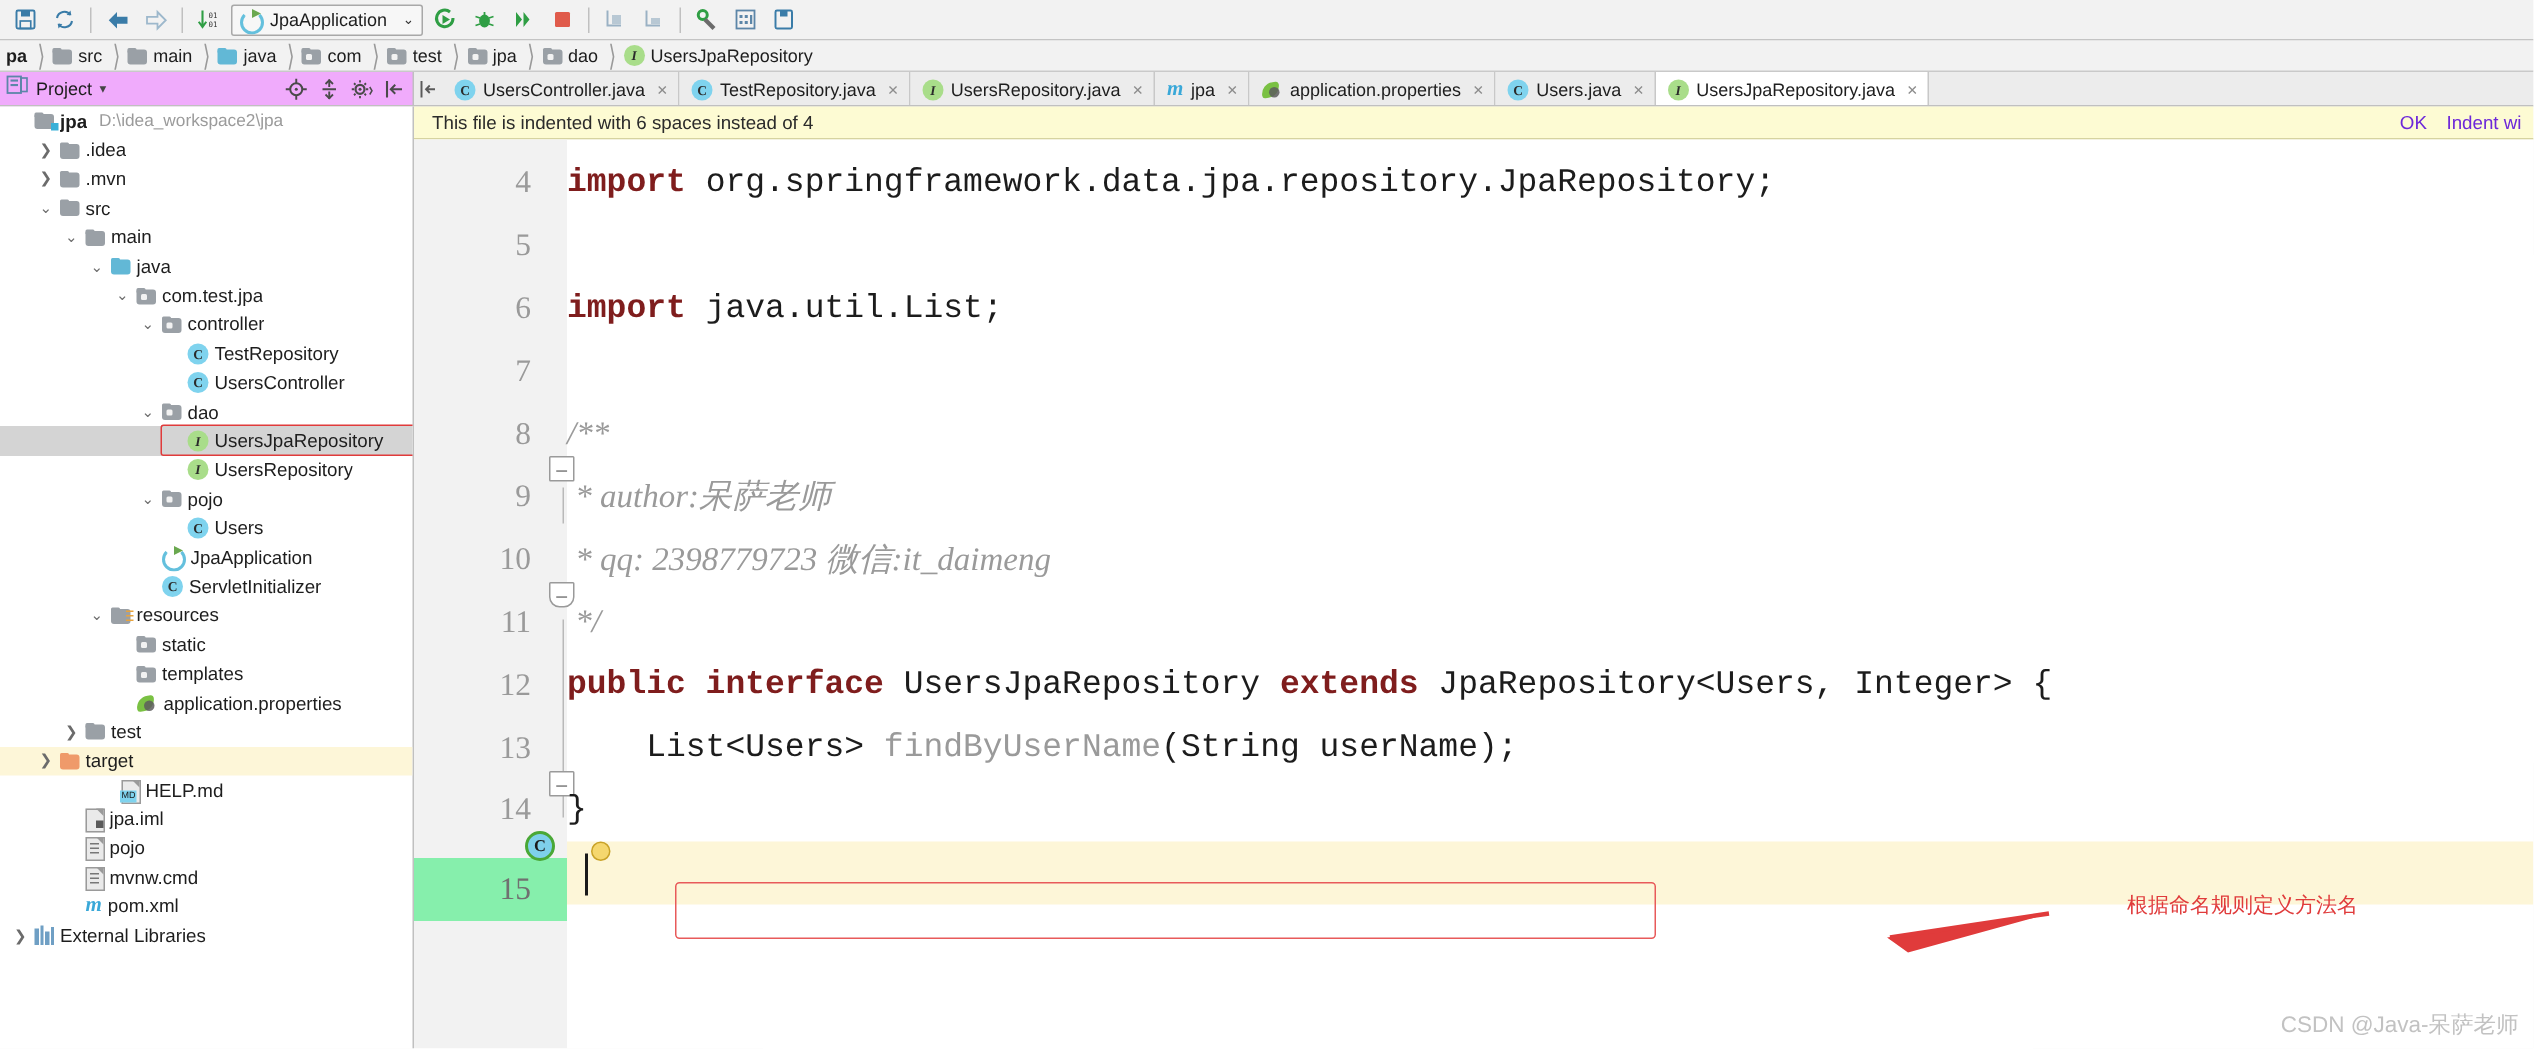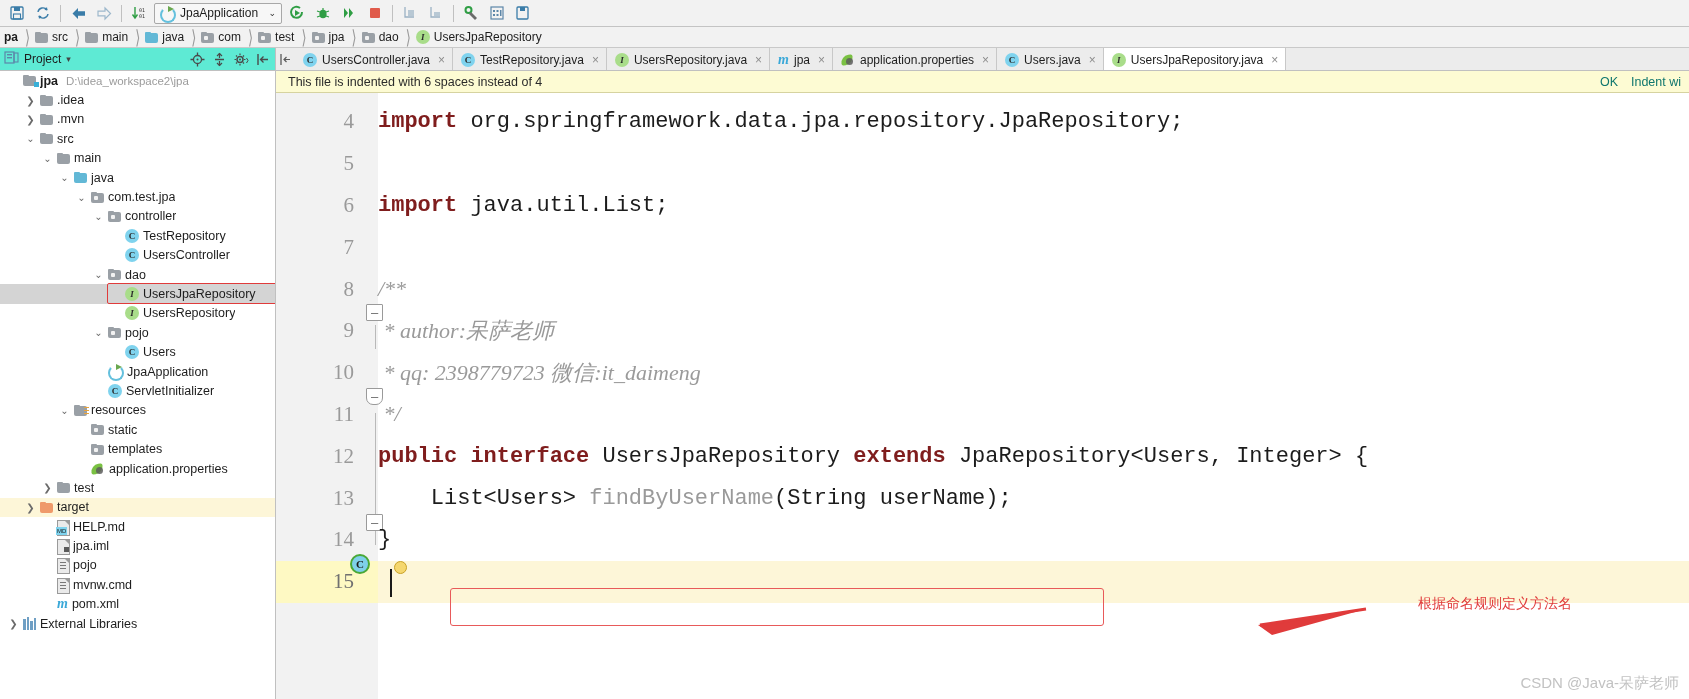--- a/index.html
+++ b/index.html
@@ -130,21 +130,21 @@
     display: flex; align-items: center; gap: 5px; padding: 0 7px 0 8px;
     font-size: 12px; color: #1d1d1d; border-right: 1px solid #c8c8c8;
     background: #ececec; white-space: nowrap; height: 23px;
   }
   .tab.active { background: #ffffff; }
   .tab .x { color: #8d8d8d; font-size: 12px; margin-left: 3px; }
 
   
   .proj-header {
     position: absolute; top: 48px; left: 0; width: 276px; height: 23px;
-    background: #5eead4; border-bottom: 1px solid #c0c0c0; border-right: 1px solid #c0c0c0;
+    background: #f0abfc; border-bottom: 1px solid #c0c0c0; border-right: 1px solid #c0c0c0;
     display: flex; align-items: center; padding-left: 4px; gap: 5px;
   }
   .proj-title { font-size: 12px; color: #1d1d1d; }
   .proj-tools { margin-left: auto; display: flex; align-items: center; gap: 2px; padding-right: 2px; }
   .ptool { width: 20px; height: 20px; display:flex; align-items:center; justify-content:center; color:#4a4a4a; }
 
   .tree {
     position: absolute; top: 71px; left: 0; width: 276px; height: 628px;
     background: #ffffff; border-right: 1px solid #c0c0c0; overflow: hidden;
   }
@@ -165,37 +165,37 @@
   }
 
   
   .notif {
     position: absolute; top: 71px; left: 276px; width: 1413px; height: 22px;
     background: #fdfbd3; border-bottom: 1px solid #d6d3a0;
     display: flex; align-items: center; padding: 0 8px 0 12px;
     font-size: 12.5px; color: #2b2b2b;
   }
   .notif .actions { margin-left: auto; display: flex; gap: 13px; }
-  .notif .actions a { color: #0f766e; text-decoration: none; font-size: 12.5px; }
+  .notif .actions a { color: #6d28d9; text-decoration: none; font-size: 12.5px; }
 
   
   .editor {
     position: absolute; top: 93px; left: 276px; width: 1413px; height: 606px;
     background: #ffffff; overflow: hidden;
   }
   .gutter {
     position: absolute; top: 0; left: 0; width: 102px; height: 606px; background: #f2f2f2;
   }
   .gutter-line {
     position: absolute; left: 0; width: 102px; height: 42px;
     font-family: "Liberation Serif", serif; font-size: 21px; color: #9a9a9a;
     display: flex; align-items: center; justify-content: flex-end;
     padding-right: 24px;
   }
-  .gutter-line.cur { background: #fef9c3; color: #707070; }
+  .gutter-line.cur { background: #86efac; color: #707070; margin-top: 11px; }
   .fold-marker {
     position: absolute; left: 90px; width: 21px; height: 21px;
   }
   .fold-minus {
     width: 17px; height: 17px; border: 1.2px solid #9a9a9a; background: #fff;
     display: flex; align-items: center; justify-content: center;
     font-size: 13px; color: #6a6a6a; line-height: 1; border-radius: 1px;
   }
   .fold-minus.tipped { border-radius: 1px 1px 7px 7px; }
   .fold-line { position:absolute; left: 98.5px; width: 1.2px; background: #b9b9b9; }
@@ -572,21 +572,21 @@
         <div class="trow" style="padding-left: 42px;">
           <span class="arrow">❯</span>
           <span class="ic-folder"></span>
           <span class="lbl">test</span>
         </div>
         <div class="trow hl" style="padding-left: 25px;">
           <span class="arrow">❯</span>
           <span class="ic-folder orange"></span>
           <span class="lbl">target</span>
         </div>
-        <div class="trow" style="padding-left: 42px;">
+        <div class="trow" style="padding-left: 66px;">
           <span class="arrow"></span>
           <span class="ic-file">
             <i class="fold"></i>
             <span class="tag">MD</span>
           </span>
           <span class="lbl">HELP.md</span>
         </div>
         <div class="trow" style="padding-left: 42px;">
           <span class="arrow"></span>
           <span class="ic-file iml">

